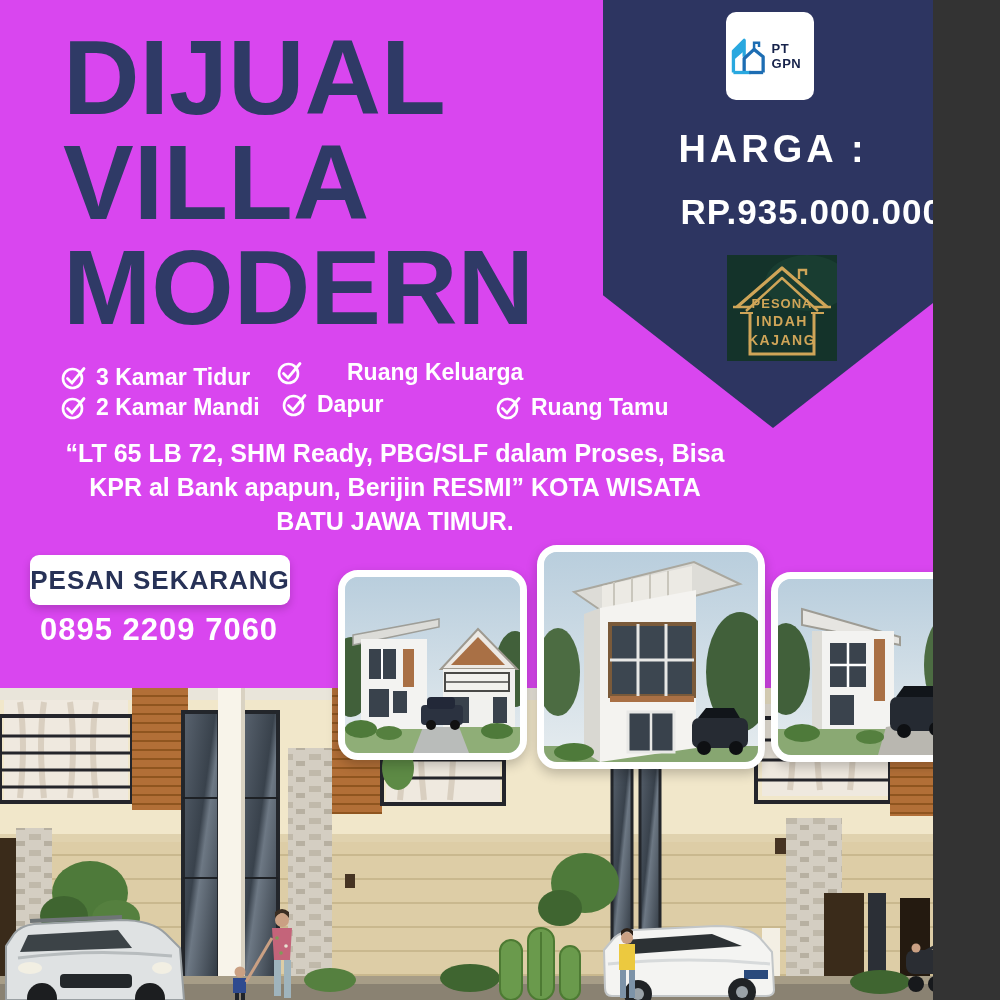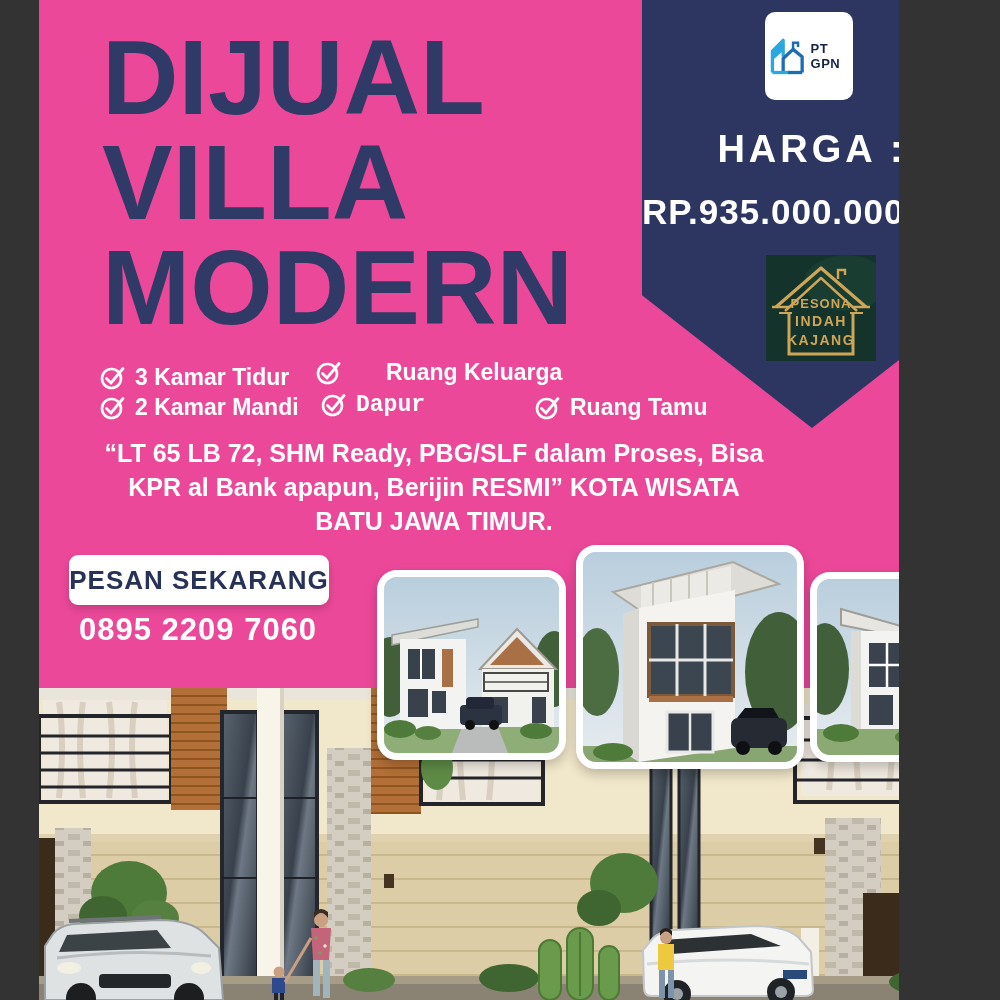--- a/index.html
+++ b/index.html
@@ -1,18 +1,18 @@
 <!DOCTYPE html>
 <html><head>
 <meta charset="utf-8">
 <style>
   html,body{margin:0;padding:0;background:#333;}
   .poster{
-    position:relative;width:860px;height:1000px;overflow:hidden;
-    background:#ec4899;font-family:"Liberation Sans",sans-serif;margin-left:39px;
+    position:relative;width:933px;height:1000px;overflow:hidden;
+    background:#d946ef;font-family:"Liberation Sans",sans-serif;
   }
   .abs{position:absolute;}
   
   .title{
     left:63px;top:25px;width:560px;
     color:#2f3a66;font-weight:bold;font-size:106px;line-height:105px;letter-spacing:0px;
   }
   
   .ribbon{
     left:603px;top:0;width:340px;height:428px;background:#2d3561;
@@ -21,21 +21,21 @@
   .ptgpn-card{
     left:123px;top:12px;width:88px;height:88px;background:#ffffff;border-radius:10px;
     display:flex;flex-direction:row;align-items:center;justify-content:center;gap:1px;
   }
   .ptgpn-label{font-size:13px;font-weight:bold;color:#16224a;letter-spacing:.5px;}
   .harga-label{
     left:0;top:128px;width:100%;text-align:center;color:#fff;
     font-size:38px;font-weight:bold;letter-spacing:4px;
   }
   .price-value{
-    left:0;top:192px;width:100%;text-align:left;color:#fff;
+    left:0;top:192px;width:100%;text-align:right;color:#fff;
     font-size:35px;font-weight:bold;letter-spacing:1px;
   }
   .pik-card{left:124px;top:255px;width:110px;height:106px;}
   
   .feature{
     display:flex;align-items:center;gap:9px;color:#fff;
     font-size:23px;font-weight:bold;white-space:nowrap;
   }
   .feature svg{flex:0 0 auto;}
   
@@ -124,21 +124,21 @@
     </svg>
     <span>2 Kamar Mandi</span>
   </div>
   <div class="abs feature" style="left:276px;top:359px;gap:44px;">
     <svg width="27" height="27" viewBox="0 0 27 27">
       <circle cx="12.5" cy="14.5" r="9.5" fill="none" stroke="#fff" stroke-width="2.6"></circle>
       <path d="M7.5 14.5 L12 19 L24 4.5" fill="none" stroke="#fff" stroke-width="2.8" stroke-linecap="round"></path>
     </svg>
     <span>Ruang Keluarga</span>
   </div>
-  <div class="abs feature" style="left:281px;top:391px;font-family:Liberation Mono, monospace;">
+  <div class="abs feature" style="left:281px;top:391px;">
     <svg width="27" height="27" viewBox="0 0 27 27">
       <circle cx="12.5" cy="14.5" r="9.5" fill="none" stroke="#fff" stroke-width="2.6"></circle>
       <path d="M7.5 14.5 L12 19 L24 4.5" fill="none" stroke="#fff" stroke-width="2.8" stroke-linecap="round"></path>
     </svg>
     <span>Dapur</span>
   </div>
   <div class="abs feature" style="left:495px;top:394px;">
     <svg width="27" height="27" viewBox="0 0 27 27">
       <circle cx="12.5" cy="14.5" r="9.5" fill="none" stroke="#fff" stroke-width="2.6"></circle>
       <path d="M7.5 14.5 L12 19 L24 4.5" fill="none" stroke="#fff" stroke-width="2.8" stroke-linecap="round"></path>

